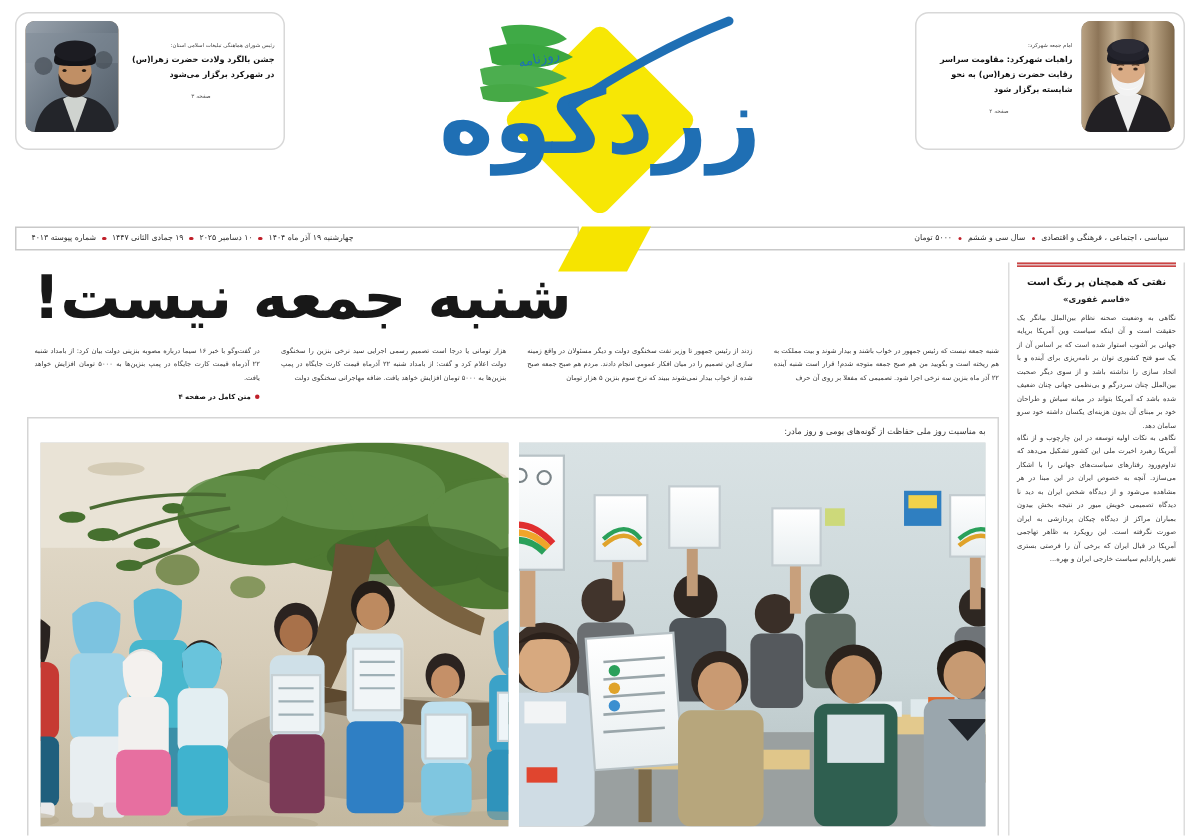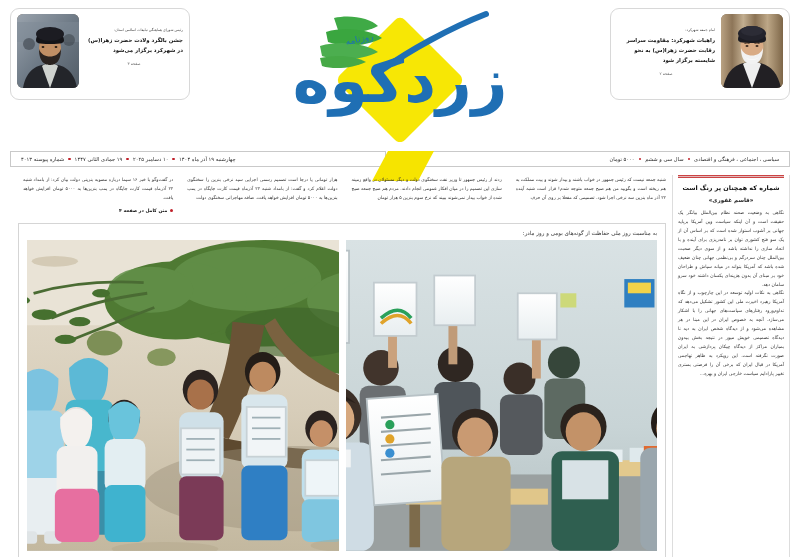--- a/index.html
+++ b/index.html
@@ -410,28 +410,29 @@
       <span>۱۹ جمادی الثانی ۱۴۴۷</span>
       <span class="dot"></span>
       <span>شماره پیوسته ۴۰۱۳</span>
     </div>
   </div>
 
   <div class="content">
 
     <div class="opinion">
       <div class="opinion-rule"></div>
-      <div class="opinion-title">شماره که همچنان پر رنگ است</div>
+      <div class="opinion-title">نفتی که همچنان پر رنگ است</div>
       <div class="opinion-author">«قاسم غفوری»</div>
       <div class="opinion-body">نگاهی به وضعیت صحنه نظام بین‌الملل بیانگر یک حقیقت است و آن اینکه سیاست وین آمریکا برپایه جهانی بر آشوب استوار شده است که بر اساس آن از یک سو فتح کشوری توان بر نامه‌ریزی برای آینده و با اتحاد سازی را نداشته باشد و از سوی دیگر صحبت بین‌الملل چنان سردرگم و بی‌نظمی جهانی چنان ضعیف شده باشد که آمریکا بتواند در میانه سیاش و طراحان خود بر مبنای آن بدون هزینه‌ای یکسان داشته خود سرو سامان دهد.</div>
       <div class="opinion-tail">نگاهی به نکات اولیه توسعه در این چارچوب و از نگاه آمریکا رهبرد اخیرت ملی این کشور تشکیل می‌دهد که تداوم‌ورود رفتارهای سیاست‌های جهانی را با اشکار می‌سازد. آنچه به خصوص ایران در این مبنا در هر مشاهده می‌شود و از دیدگاه شخص ایران به دید نا دیدگاه تصمیمی خویش میور در نتیجه بخش بیدون بمباران مراکز از دیدگاه چیکان پردازشی به ایران صورت نگرفته است. این رویکرد به ظاهر تهاجمی آمریکا در قبال ایران که برخی آن را فرصتی بستری تغییر پارادایم سیاست خارجی ایران و بهره...</div>
     </div>
 
     <div class="main-area">
 
+      <div class="lead-headline">شنبه جمعه نیست!</div>
 
       <div class="lead-columns">
         <div class="lead-col">شنبه جمعه نیست که رئیس جمهور در خواب باشند و بیدار شوند و بیت مملکت به هم ریخته است و بگویید من هم صبح جمعه متوجه شدم! قرار است شنبه آینده ۲۲ آذر ماه بنزین سه نرخی اجرا شود. تصمیمی که مفعلا بر روی آن حرف</div>
         <div class="lead-col">زدند از رئیس جمهور تا وزیر نفت سخنگوی دولت و دیگر مسئولان در واقع زمینه سازی این تصمیم را در میان افکار عمومی انجام دادند. مردم هم صبح جمعه صبح شده از خواب بیدار نمی‌شوند ببیند که نرخ سوم بنزین ۵ هزار تومان</div>
         <div class="lead-col">هزار تومانی یا درجا است تصمیم رسمی اجرایی سید نرخی بنزین را سخنگوی دولت اعلام کرد و گفت: از بامداد شنبه ۲۲ آذرماه قیمت کارت جایگاه در پمپ بنزین‌ها به ۵۰۰۰ تومان افزایش خواهد یافت. ضافه مهاجرانی سخنگوی دولت</div>
         <div class="lead-col">
           <span>در گفت‌وگو با خبر ۱۶ سیما درباره مصوبه بنزینی دولت بیان کرد: از بامداد شنبه ۲۲ آذرماه قیمت کارت جایگاه در پمپ بنزین‌ها به ۵۰۰۰ تومان افزایش خواهد یافت.</span>
           <div class="more-link">
             <span class="sq"></span><span>متن کامل در صفحه ۴</span>
           </div>

